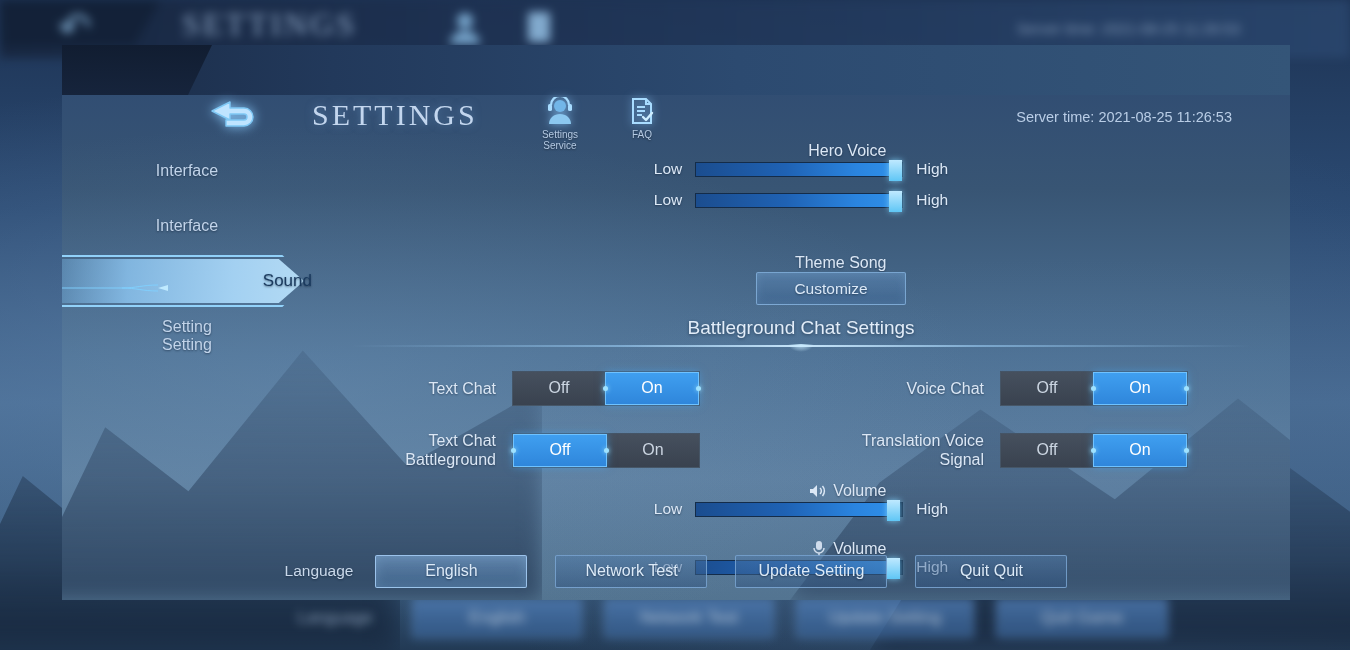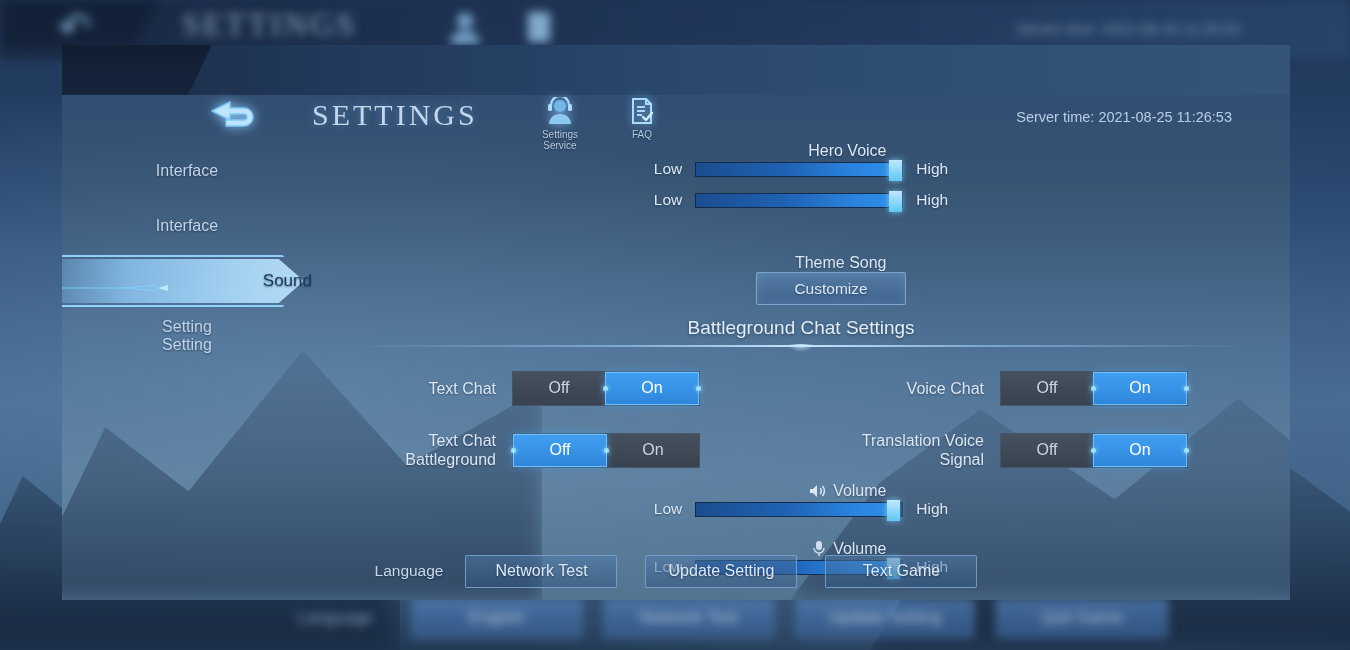--- a/index.html
+++ b/index.html
@@ -539,19 +539,20 @@
             <div class="knob" style="left:calc(96% - 7px)"></div>
           </div>
           <span class="sl-end">High</span>
         </div>
       </div>
 
     </div>
 
     <div class="bottombar">
       <span class="lang-lab">Language</span>
+      <div class="bb-btn primary">English</div>
       <div class="bb-btn">Network Test</div>
       <div class="bb-btn">Update Setting</div>
-      <div class="bb-btn">Text Game</div>
+      <div class="bb-btn">Quit Quit</div>
     </div>
 
   </div>
 </div>
 
 </body></html>

